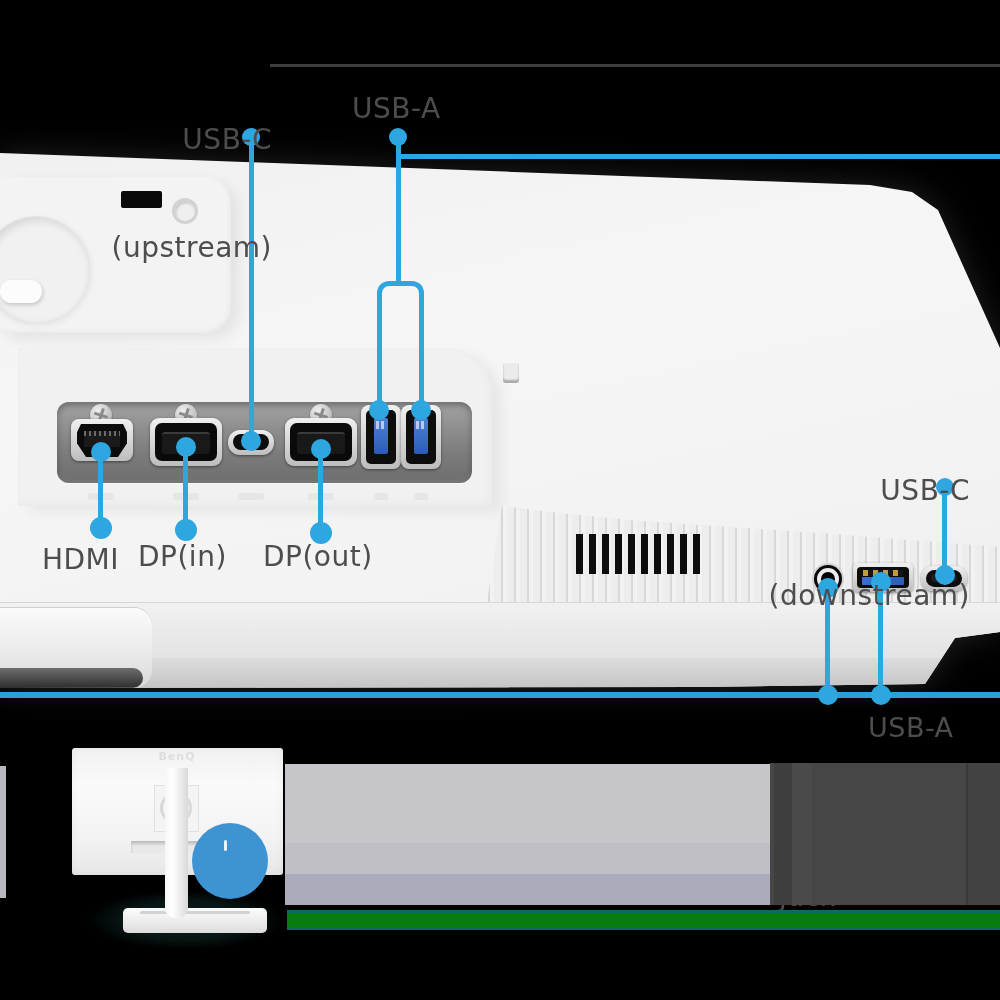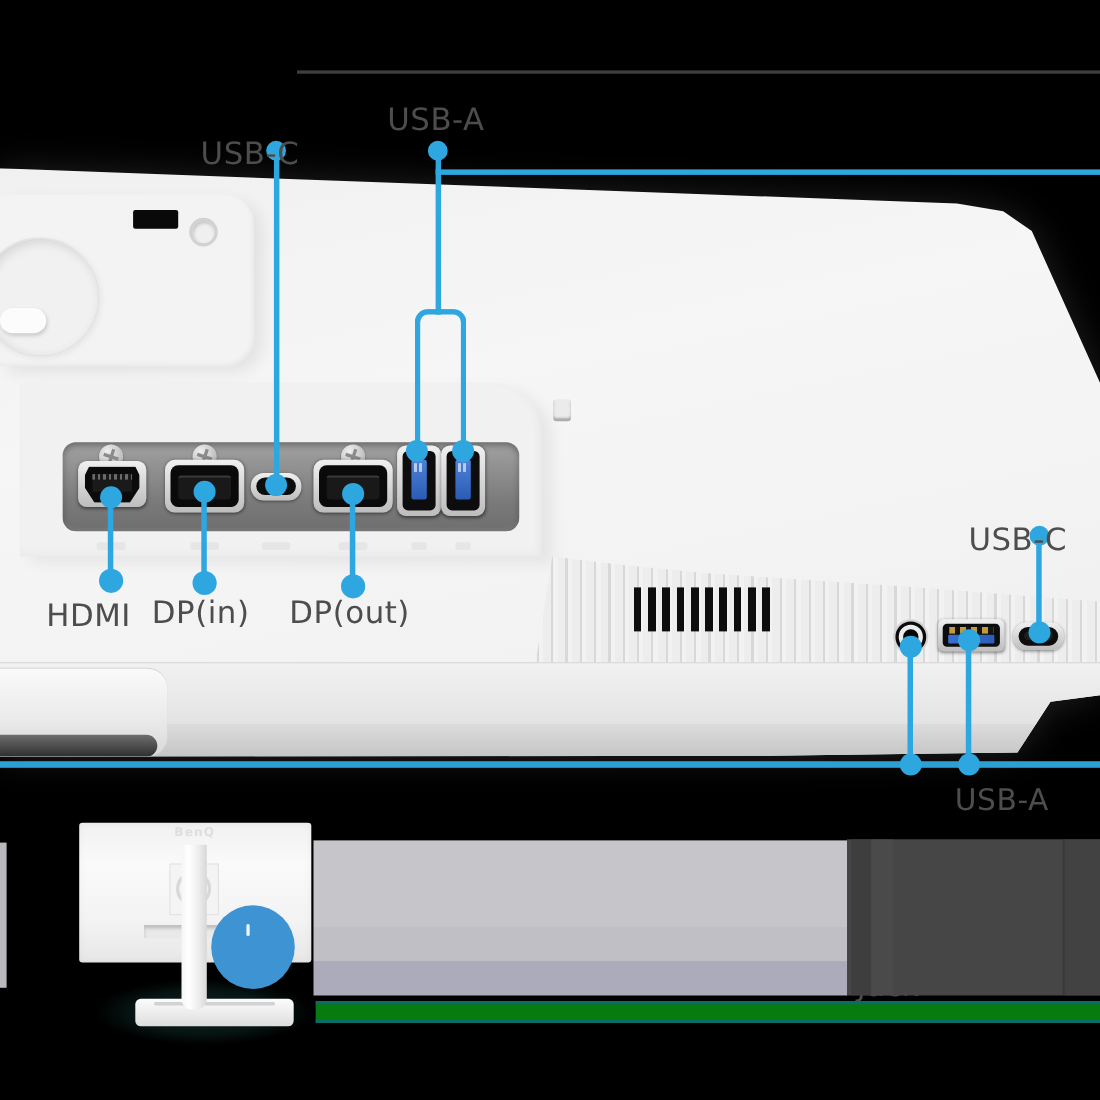--- a/index.html
+++ b/index.html
@@ -205,27 +205,29 @@
     <div class="abs dot" style="left:310px;top:522px;width:22px;height:22px;"></div>
     <div class="abs dot" style="left:936px;top:478px;width:18px;height:18px;"></div>
     <div class="abs dot" style="left:935px;top:565px;width:20px;height:20px;"></div>
     <div class="abs dot" style="left:818px;top:578px;width:20px;height:20px;"></div>
     <div class="abs dot" style="left:871px;top:572px;width:20px;height:20px;"></div>
     <div class="abs dot" style="left:818px;top:685px;width:20px;height:20px;"></div>
     <div class="abs dot" style="left:871px;top:685px;width:20px;height:20px;"></div>
 
     <div class="abs lbl lbl2" style="right:728px;top:50px;text-align:right;">
       <div>USB-C</div>
+      <div>(upstream)</div>
     </div>
     <div class="abs lbl" style="left:352px;top:92px;">USB-A</div>
     <div class="abs lbl" style="left:42px;top:543px;">HDMI</div>
     <div class="abs lbl" style="left:138px;top:540px;">DP(in)</div>
     <div class="abs lbl" style="left:263px;top:540px;">DP(out)</div>
     <div class="abs lbl" style="right:30px;top:403px;text-align:right;line-height:35px;">
       <div>USB-C</div>
+      <div>(downstream)</div>
     </div>
     <div class="abs lbl" style="right:164px;top:710px;text-align:right;line-height:34px;font-size:27px;">
       <div>Headphone</div>
       <div>Jack</div>
     </div>
     <div class="abs lbl" style="left:868px;top:712px;font-size:27px;">USB-A</div>
   </div>
 
   <div id="bottom-strip">
     <div class="abs left-strip"></div>

